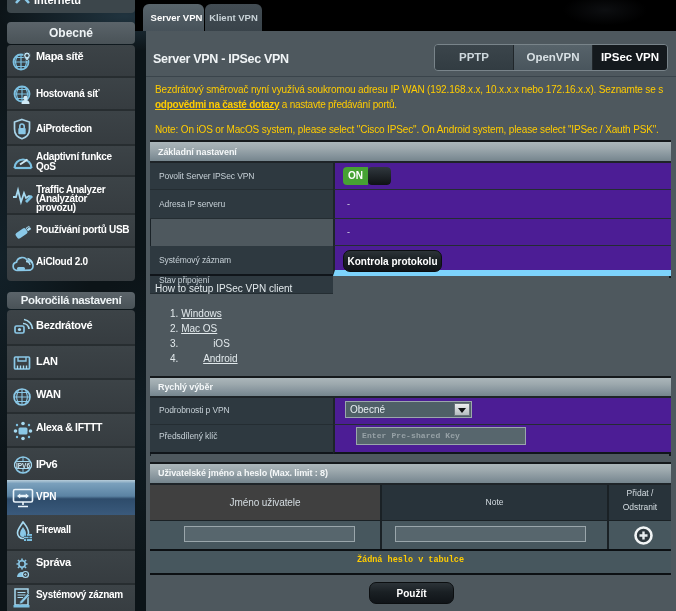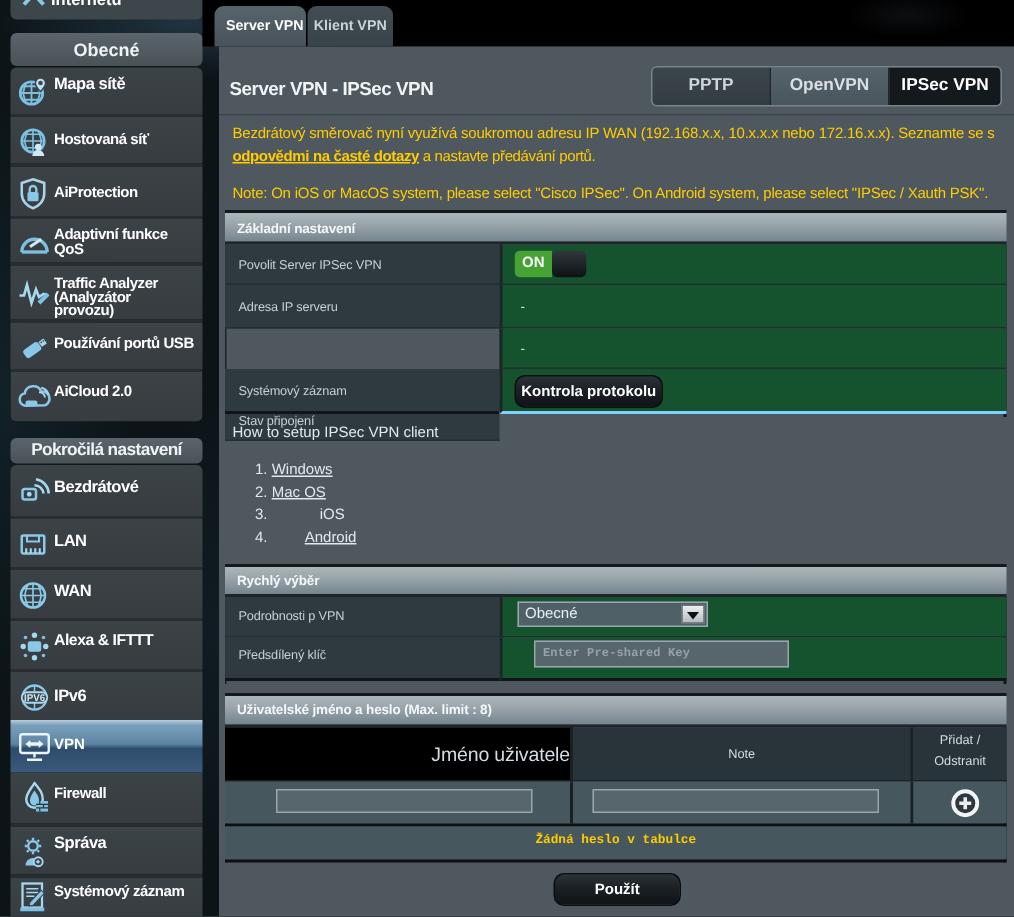--- a/index.html
+++ b/index.html
@@ -21,21 +21,21 @@
   .panel{left:146px;top:31px;width:530px;height:580px;background:#4e585e;}
   .tab{top:4px;height:27px;font-size:9.5px;font-weight:bold;text-align:center;
     line-height:27px;border-radius:6px 6px 0 0;}
   .ytxt{color:#fc0;font-size:10px;letter-spacing:-0.15px;white-space:nowrap;}
   .wtxt{color:#e2e9ec;font-size:10px;white-space:nowrap;}
   .thead{background:linear-gradient(180deg,#abb6ba 0%,#9ca8ad 35%,#86949c 72%,#75858d 100%);
     border-top:2px solid #15191c;border-bottom:2px solid #1e2428;
     color:#f4f7f8;font-weight:bold;font-size:9px;letter-spacing:-0.1px;line-height:19px;padding-left:8px;box-sizing:border-box;}
   .lcell{background:#2e3940;color:#c6d0d6;font-size:8.5px;letter-spacing:-0.1px;padding-left:9px;box-sizing:border-box;
     border-bottom:1px solid #242d32;}
-  .rcell{background:#14532d;border-bottom:1px solid #242d32;box-sizing:border-box;
+  .rcell{background:#4c1d95;border-bottom:1px solid #242d32;box-sizing:border-box;
     border-left:2px solid #1d2529;color:#dbe2e6;font-size:9px;}
   .dkbtn{background:linear-gradient(180deg,#2c3338 0%,#1a2024 45%,#101418 100%);
     border:1px solid #0b0e10;border-radius:7px;color:#fff;font-weight:bold;font-size:11px;
     text-align:center;box-sizing:border-box;white-space:nowrap;}
 </style>
 </head>
 <body>
 
 <div id="sidebar">
 
@@ -225,21 +225,21 @@
       <div class="a" style="left:8px;top:4px;width:48px;height:18px;border-radius:4px;overflow:hidden;">
         <div class="a" style="left:0;top:0;width:25px;height:18px;background:#46a233;color:#fff;font-weight:bold;font-size:10px;text-align:center;line-height:18px;">ON</div>
         <div class="a" style="left:25px;top:0;width:23px;height:18px;background:linear-gradient(180deg,#30383e,#0e1114);border-radius:4px;"></div>
       </div>
     </div>
     <div class="a lcell" style="left:0;top:50px;width:183px;height:29px;line-height:28px;">Adresa IP serveru</div>
     <div class="a rcell" style="left:183px;top:50px;width:338px;height:29px;line-height:28px;padding-left:12px;">-</div>
     <div class="a lcell" style="left:0;top:79px;width:183px;height:27px;line-height:26px;margin-top:48px;">Stav připojení</div>
     <div class="a rcell" style="left:183px;top:79px;width:338px;height:27px;line-height:26px;padding-left:12px;">-</div>
     <div class="a lcell" style="left:0;top:106px;width:183px;height:30px;line-height:28px;border-bottom:2px solid #10151a;">Systémový záznam</div>
-    <div class="a rcell" style="left:183px;top:106px;width:338px;height:30px;border-bottom:2px solid #7dd3fc;padding-left:38px;">
+    <div class="a rcell" style="left:183px;top:106px;width:338px;height:30px;border-bottom:6px solid #7dd3fc;padding-left:38px;">
       <div class="a dkbtn" style="left:8px;top:4px;width:99px;height:22px;line-height:21px;font-size:10px;">Kontrola protokolu</div>
     </div>
   </div>
 
   <div class="a wtxt" style="left:155px;top:283px;">How to setup IPSec VPN client</div>
   <div class="a wtxt" style="left:170px;top:306px;line-height:15px;">
     1. <span style="text-decoration:underline;">Windows</span><br>
     2. <span style="text-decoration:underline;">Mac OS</span><br>
     3. <span style="padding-left:32px;">iOS</span><br>
     4. <span style="text-decoration:underline;margin-left:22px;">Android</span>
@@ -263,21 +263,21 @@
       <div class="a" style="left:21px;top:2px;width:170px;height:18px;background:#57666d;border:1px solid #9aa6ab;box-sizing:border-box;">
         <div class="a" style="left:5px;top:3px;font-family:'Liberation Mono',monospace;font-weight:bold;font-size:8px;color:#97a2a7;letter-spacing:0.1px;">Enter Pre-shared Key</div>
       </div>
     </div>
   </div>
 
   <div class="a" style="left:150px;top:462px;width:521px;">
     <div class="a thead" style="left:0;top:0;width:521px;height:23px;line-height:19px;">Uživatelské jméno a heslo (Max. limit : 8)</div>
     <div class="a" style="left:0;top:23px;width:1px;height:90px;background:#1a2227;"></div>
     <div class="a" style="left:519px;top:23px;width:2px;height:90px;background:#11171b;"></div>
-    <div class="a" style="left:0;top:23px;width:232px;height:36px;background:#000000;border-right:2px solid #1a2125;border-bottom:1px solid #1a2125;box-sizing:border-box;color:#d5dde2;font-size:13px;letter-spacing:-0.1px;text-align:right;line-height:35px;">Jméno uživatele</div>
+    <div class="a" style="left:0;top:23px;width:232px;height:36px;background:#404040;border-right:2px solid #1a2125;border-bottom:1px solid #1a2125;box-sizing:border-box;color:#d5dde2;font-size:10px;letter-spacing:-0.1px;text-align:center;line-height:35px;">Jméno uživatele</div>
     <div class="a" style="left:232px;top:23px;width:227px;height:36px;background:#28333a;border-right:2px solid #1a2125;border-bottom:1px solid #1a2125;box-sizing:border-box;color:#d5dde2;font-size:8.5px;text-align:center;line-height:35px;">Note</div>
     <div class="a" style="left:459px;top:23px;width:62px;height:36px;background:#28333a;border-bottom:1px solid #1a2125;box-sizing:border-box;color:#d5dde2;font-size:8.5px;text-align:center;">
         <div style="margin-top:2px;line-height:13.5px;">Přidat /<br>Odstranit</div>
       </div>
     <div class="a" style="left:0;top:59px;width:232px;height:28px;background:#47575e;border-right:2px solid #1a2125;box-sizing:border-box;">
       <div class="a" style="left:34px;top:5px;width:171px;height:16px;background:#57666d;border:1px solid #9aa6ab;box-sizing:border-box;"></div>
     </div>
     <div class="a" style="left:232px;top:59px;width:227px;height:28px;background:#47575e;border-right:2px solid #1a2125;box-sizing:border-box;">
       <div class="a" style="left:13px;top:5px;width:191px;height:16px;background:#57666d;border:1px solid #9aa6ab;box-sizing:border-box;"></div>
     </div>

